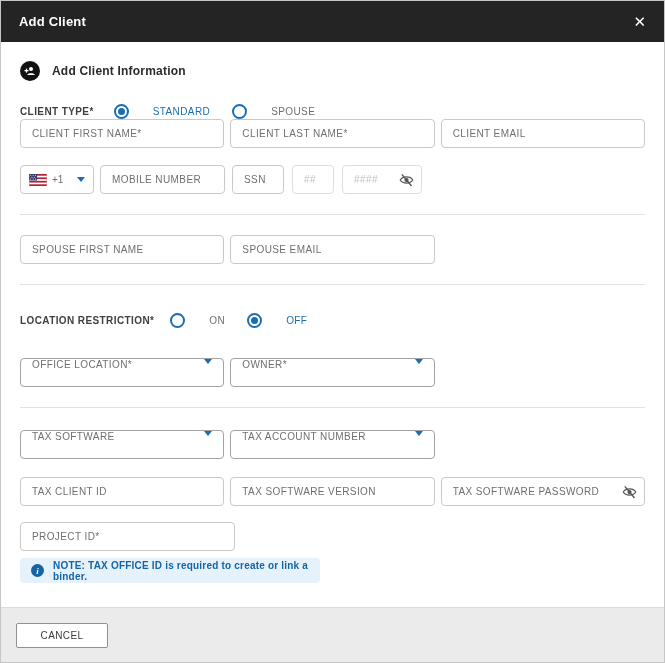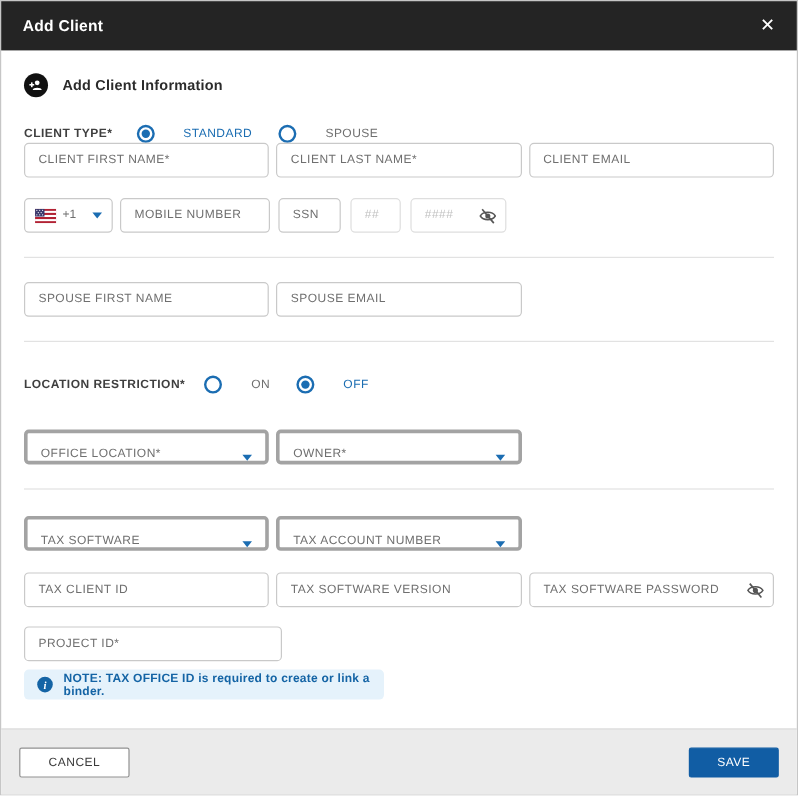--- a/index.html
+++ b/index.html
@@ -77,22 +77,22 @@
   .ssn-last-wrap { width:80px; margin-left:8px; position:relative; }
   .eye-in-field { position:absolute; right:8px; top:50%; transform:translateY(-50%); cursor:pointer; display:flex; }
 
   .pwd-wrap { position:relative; }
   .pwd-wrap .txt { padding-right:28px; }
 
   .divider { border-top:1px solid #e2e2e2; margin-top:20px; }
 
   .dd-row { margin-top: 22px; }
   .office-row { margin-top: 30px; }
-  .dropdown { height:29px; border:3px solid #a3a3a3; border-radius:4px;
-    display:flex; align-items:flex-end; padding:0 11px; cursor:pointer; background:#fff;}
+  .dropdown { height:29px; border:1px solid #a3a3a3; border-radius:4px;
+    display:flex; align-items:flex-start; padding:0 11px; cursor:pointer; background:#fff;}
   .dd-label { font-size:10px; color:#6f6f6f; letter-spacing:.4px; }
 
   .project-row { margin-top: 16px; }
   .project-row .txt { width:215px; }
 
   .note-bar { margin-top:7px; width:300px; height:25px; background:#e5f2fb; border-radius:4px;
     display:flex; align-items:center; padding:0 11px; gap:9px; }
   .info-icon { width:13px; height:13px; border-radius:50%; background:#1464a5; color:#fff;
     font-size:9px; font-weight:bold; display:flex; align-items:center; justify-content:center;
     font-family:"Liberation Serif", serif; font-style:italic; flex:0 0 13px;}
@@ -266,16 +266,15 @@
 
     <div class="note-bar">
       <span class="info-icon">i</span>
       <span class="note-text"><span class="strong">NOTE: TAX OFFICE ID</span><span class="rest"> is required to create or link a binder.</span></span>
     </div>
 
   </div>
 
   <div class="modal-footer">
     <button class="btn-cancel">CANCEL</button>
-    <button class="btn-save">SAVE</button>
   </div>
 
 </div>
 
 </body></html>

